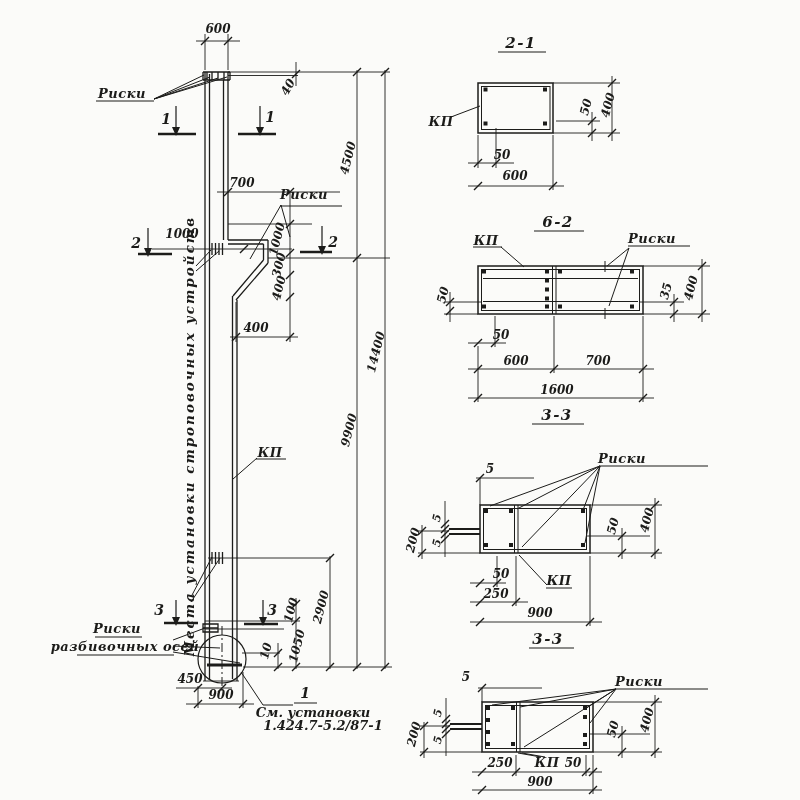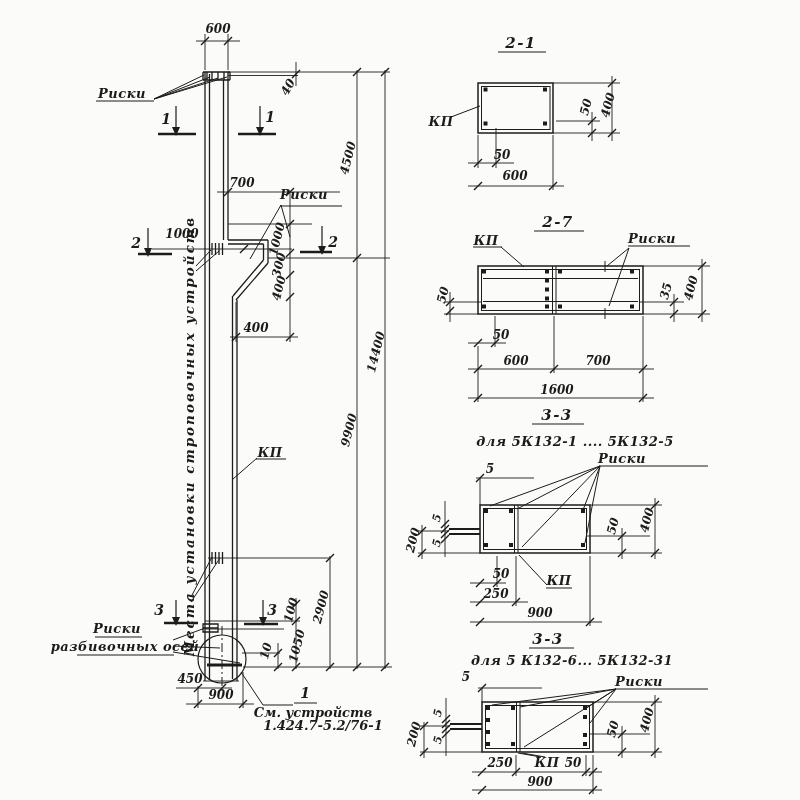--- a/index.html
+++ b/index.html
@@ -222,57 +222,55 @@
 <div class="t mark" style="left:272px;top:610px">3</div>
 <div class="t lbl" style="left:117px;top:628px">Риски</div>
 <div class="t lbl" style="left:125px;top:646px">разбивочных осей</div>
 <div class="t dim rot" style="left:291px;top:610px">100</div>
 <div class="t dim rot" style="left:266px;top:651px">10</div>
 <div class="t dim rot" style="left:297px;top:646px">1050</div>
 <div class="t dim rot" style="left:321px;top:607px">2900</div>
 <div class="t dim" style="left:190px;top:679px">450</div>
 <div class="t dim" style="left:221px;top:695px">900</div>
 <div class="t mark" style="left:305px;top:693px">1</div>
-<div class="t note" style="left:313px;top:712px">См. устройств</div>
-<div class="t note" style="left:323px;top:725px">1.424.7-5.2/76-1</div>
+<div class="t note" style="left:313px;top:712px">См. установки</div>
+<div class="t note" style="left:323px;top:725px">1.424.7-5.2/87-1</div>
 
 <div class="t ttl" style="left:521px;top:43px">2-1</div>
 <div class="t lbl" style="left:441px;top:121px">КП</div>
 <div class="t dim" style="left:502px;top:155px">50</div>
 <div class="t dim" style="left:515px;top:176px">600</div>
 <div class="t dim rot" style="left:586px;top:107px">50</div>
 <div class="t dim rot" style="left:608px;top:105px">400</div>
 
-<div class="t ttl" style="left:558px;top:222px">2-7</div>
+<div class="t ttl" style="left:558px;top:222px">6-2</div>
 <div class="t lbl" style="left:486px;top:240px">КП</div>
 <div class="t lbl" style="left:652px;top:238px">Риски</div>
 <div class="t dim rot" style="left:443px;top:295px">50</div>
 <div class="t dim" style="left:501px;top:335px">50</div>
 <div class="t dim" style="left:516px;top:361px">600</div>
 <div class="t dim" style="left:598px;top:361px">700</div>
 <div class="t dim" style="left:557px;top:390px">1600</div>
 <div class="t dim rot" style="left:666px;top:291px">35</div>
 <div class="t dim rot" style="left:691px;top:288px">400</div>
 
 <div class="t ttl" style="left:557px;top:415px">3-3</div>
-<div class="t sub" style="left:575px;top:441px">для  5К132-1 ....  5К132-5</div>
 <div class="t lbl" style="left:622px;top:458px">Риски</div>
 <div class="t dim" style="left:490px;top:469px">5</div>
 <div class="t sm rot" style="left:437px;top:518px">5</div>
 <div class="t sm rot" style="left:437px;top:543px">5</div>
 <div class="t dim rot" style="left:413px;top:540px">200</div>
 <div class="t dim" style="left:501px;top:574px">50</div>
 <div class="t dim" style="left:496px;top:594px">250</div>
 <div class="t lbl" style="left:559px;top:580px">КП</div>
 <div class="t dim" style="left:540px;top:613px">900</div>
 <div class="t dim rot" style="left:613px;top:526px">50</div>
 <div class="t dim rot" style="left:647px;top:520px">400</div>
 
 <div class="t ttl" style="left:548px;top:639px">3-3</div>
-<div class="t sub" style="left:572px;top:660px">для  5 К132-6...  5К132-31</div>
 <div class="t dim" style="left:466px;top:677px">5</div>
 <div class="t lbl" style="left:639px;top:681px">Риски</div>
 <div class="t sm rot" style="left:438px;top:713px">5</div>
 <div class="t sm rot" style="left:438px;top:740px">5</div>
 <div class="t dim rot" style="left:414px;top:734px">200</div>
 <div class="t dim" style="left:500px;top:763px">250</div>
 <div class="t lbl" style="left:547px;top:762px">КП</div>
 <div class="t dim" style="left:573px;top:763px">50</div>
 <div class="t dim" style="left:540px;top:782px">900</div>
 <div class="t dim rot" style="left:613px;top:729px">50</div>

